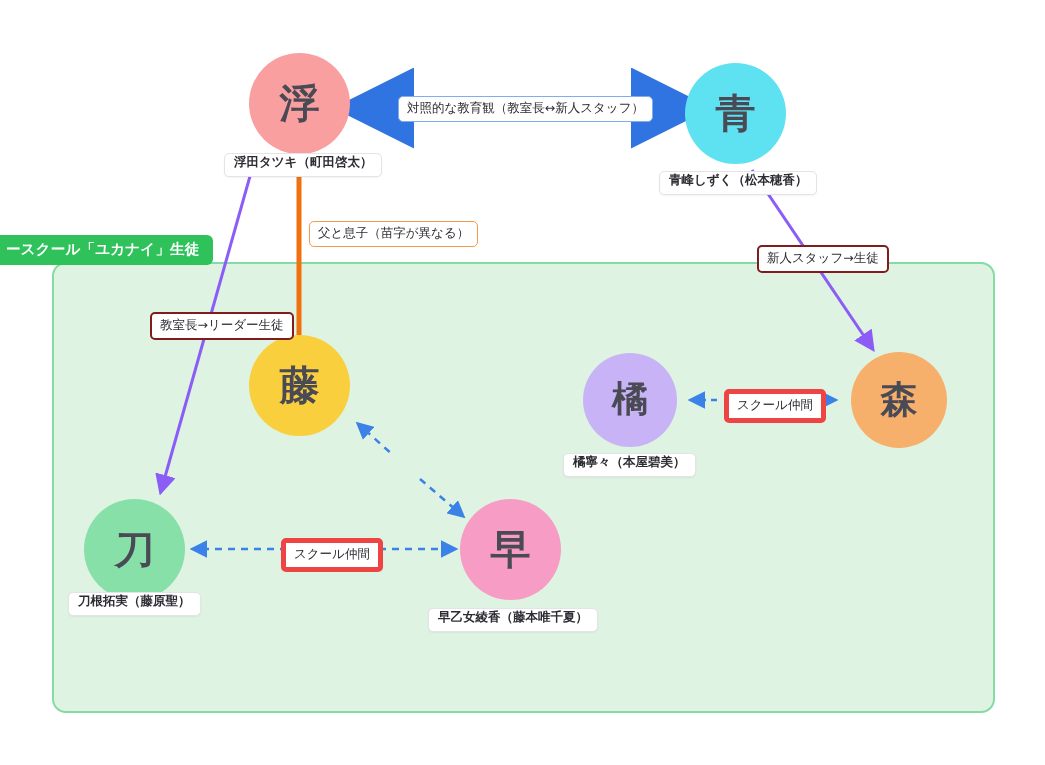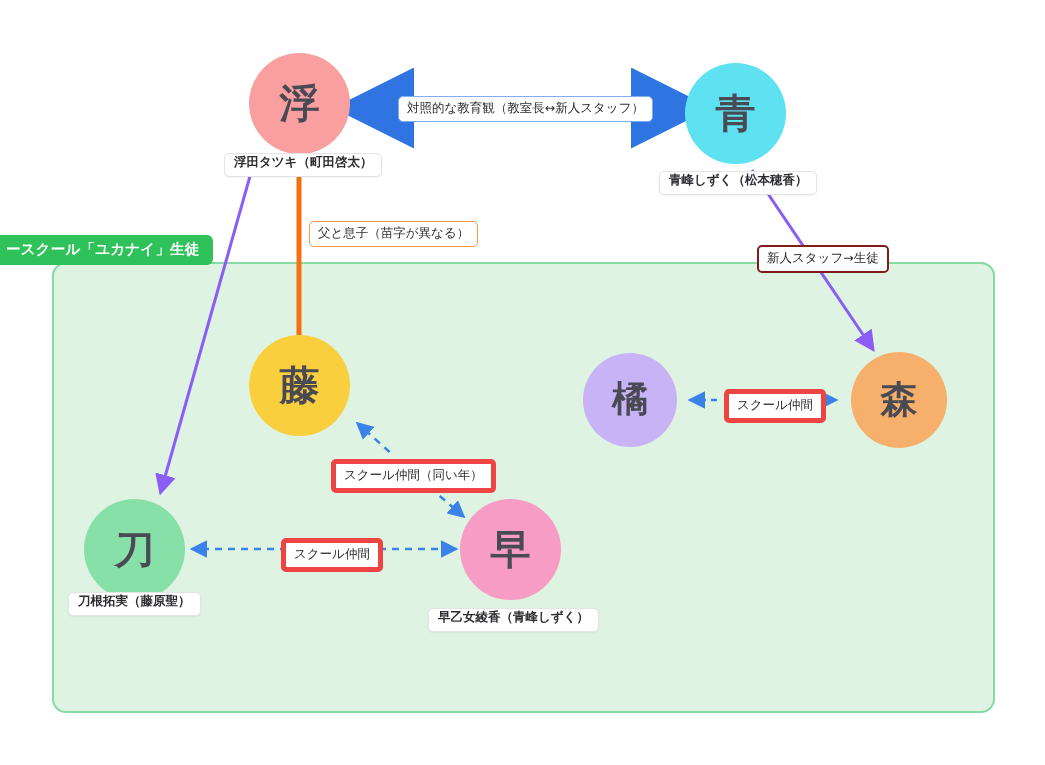--- a/index.html
+++ b/index.html
@@ -157,41 +157,42 @@
   </div>
   <div class="name-tag" style="left:659px; top:171px;">青峰しずく（松本穂香）</div>
 
   <div class="node" style="left:249px; top:335px; width:101px; height:101px; background:#F9CF3E; font-size:40px;">
     <span class="node-glyph">藤</span>
   </div>
 
   <div class="node" style="left:583px; top:353px; width:94px; height:94px; background:#C7B3F5; font-size:36px;">
     <span class="node-glyph">橘</span>
   </div>
+  <div class="name-tag" style="left:563px; top:453px;">橘寧々（本屋碧美）</div>
 
   <div class="node" style="left:851px; top:352px; width:96px; height:96px; background:#F7B06B; font-size:37px;">
     <span class="node-glyph">森</span>
   </div>
 
   <div class="node" style="left:84px; top:499px; width:101px; height:101px; background:#86E0A8; font-size:40px;">
     <span class="node-glyph">刀</span>
   </div>
   <div class="name-tag" style="left:68px; top:592px;">刀根拓実（藤原聖）</div>
 
   <div class="node" style="left:460px; top:499px; width:101px; height:101px; background:#F79CC4; font-size:40px;">
     <span class="node-glyph">早</span>
   </div>
-  <div class="name-tag" style="left:428px; top:608px;">早乙女綾香（青峰しずく）</div>
+  <div class="name-tag" style="left:428px; top:608px;">早乙女綾香（藤本唯千夏）</div>
 
   <div class="edge-label blue" style="left:398px; top:96px;">対照的な教育観（教室長↔新人スタッフ）</div>
 
   <div class="edge-label orange" style="left:277px; top:221px;margin-left:32px;">父と息子（苗字が異なる）</div>
 
+  <div class="edge-label purple" style="left:150px; top:312px;">教室長→リーダー生徒</div>
 
   <div class="edge-label purple" style="left:757px; top:245px;">新人スタッフ→生徒</div>
 
-  <div class="edge-label bluethin" style="left:331px; top:459px;">スクール仲間（同い年）</div>
 
   <div class="edge-label bluethin" style="left:281px; top:538px;">スクール仲間</div>
 
   <div class="edge-label bluethin" style="left:724px; top:389px;">スクール仲間</div>
 
 </div>
 
 </body></html>

